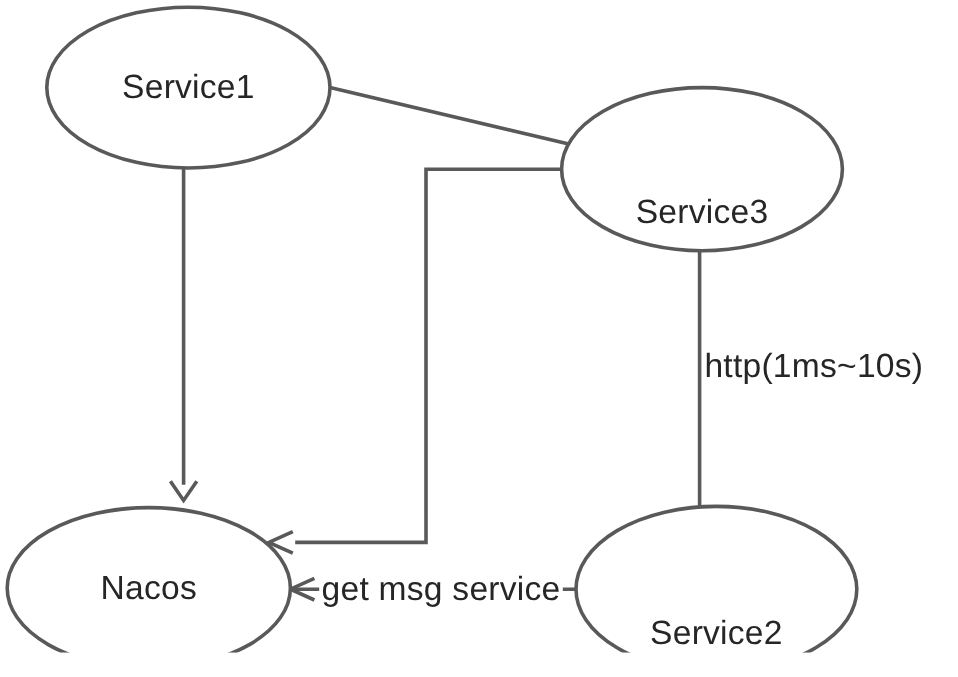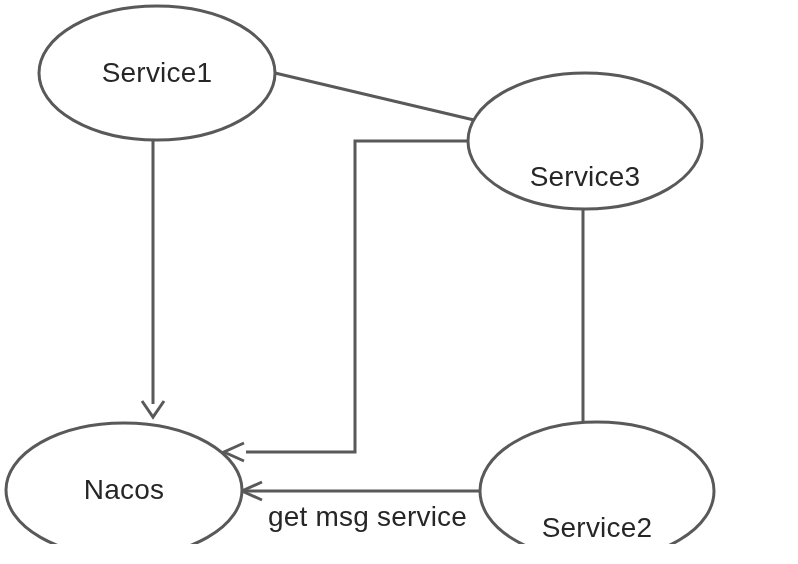--- a/index.html
+++ b/index.html
@@ -52,21 +52,21 @@
     background: #ffffff;
     line-height: 32px;
     letter-spacing: 0.2px;
   }
   #edge-label-http {
     left: 587px;
     top: 289px;
   }
   #edge-label-get-msg {
     left: 266px;
-    top: 501px;
+    top: 475px;
     padding: 0 2px;
   }
 </style>
 </head>
 <body>
 
 <div id="stage">
 
   <svg id="diagram-svg" width="798" height="564" viewBox="0 0 798 564">
 
@@ -87,15 +87,16 @@
     <ellipse class="node-ellipse" cx="585" cy="141" rx="117" ry="68"></ellipse>
     <ellipse class="node-ellipse" cx="124" cy="490" rx="118" ry="67"></ellipse>
     <ellipse class="node-ellipse" cx="597" cy="491" rx="117" ry="69"></ellipse>
   </svg>
 
   <div class="node-label" style="left:157px; top:73px;">Service1</div>
   <div class="node-label" style="left:585px; top:141px;margin-top:36px;">Service3</div>
   <div class="node-label" style="left:124px; top:490px;">Nacos</div>
   <div class="node-label" style="left:597px; top:491px;margin-top:37px;">Service2</div>
 
+  <div class="edge-label" id="edge-label-http">http(1ms~10s)</div>
   <div class="edge-label" id="edge-label-get-msg">get msg service</div>
 
 </div>
 
 </body></html>

